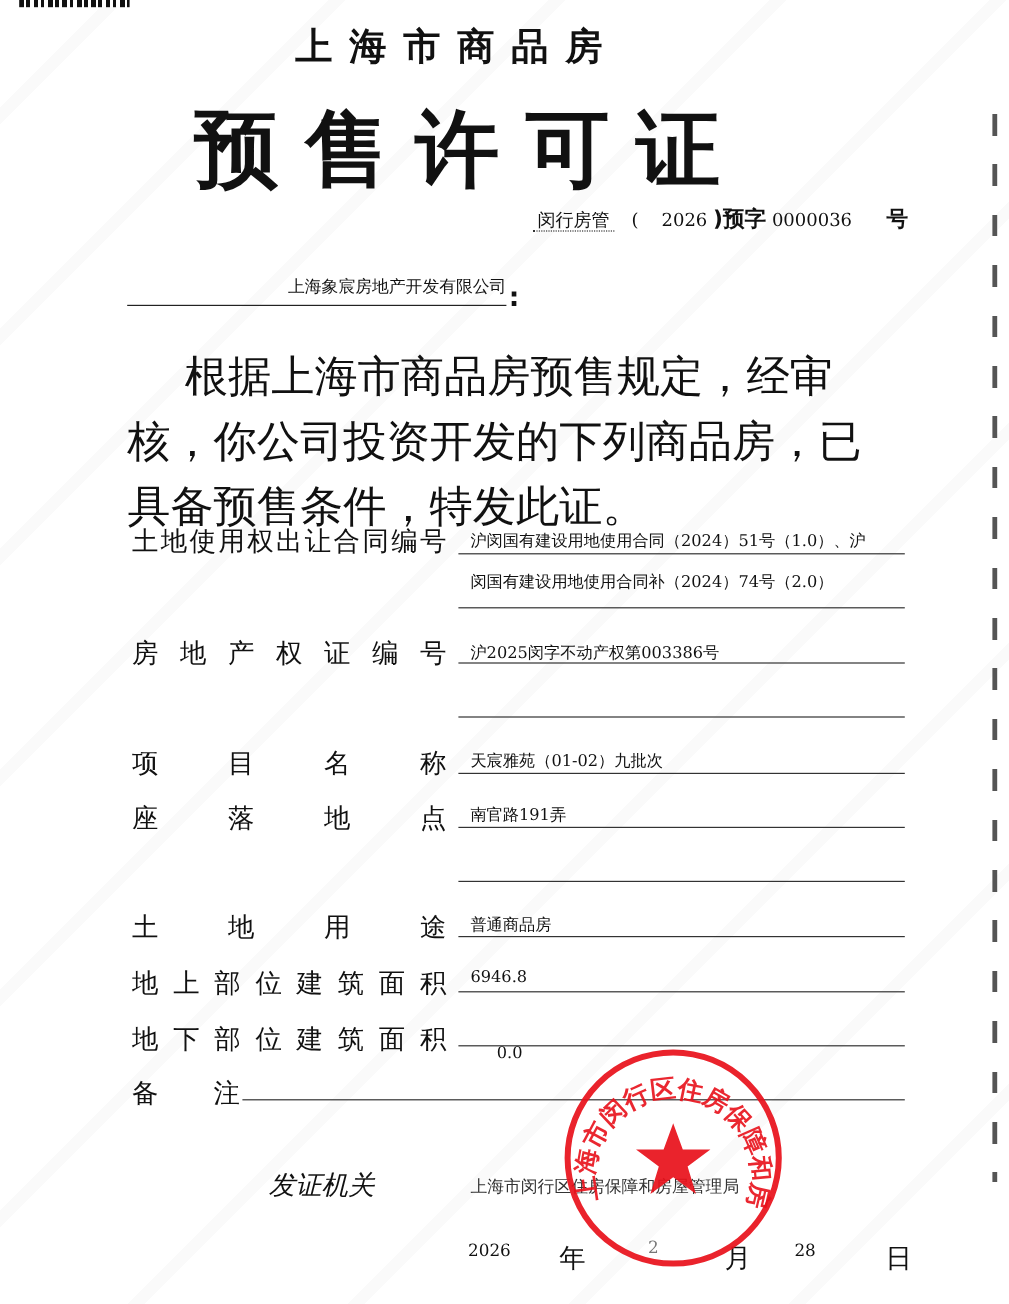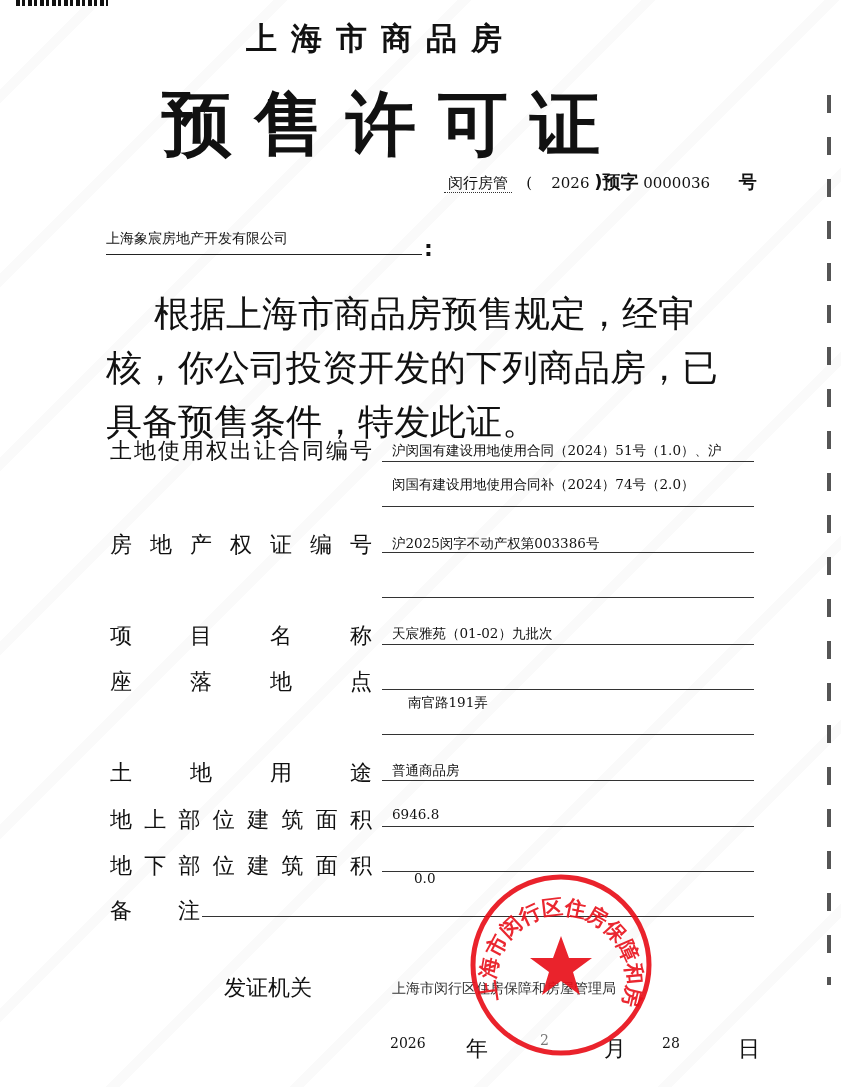--- a/index.html
+++ b/index.html
@@ -22,31 +22,31 @@
       left:246px; top:18px; font-family:"DejaVu Sans", sans-serif; font-weight:bold;
       font-size:31px; letter-spacing:14px;
     }
     .title2 {
       left:162px; top:78px; font-family:"DejaVu Sans", sans-serif;
       font-size:70px; letter-spacing:22px; font-weight:bold;
     }
     .num-line { top:170px; left:412px; font-size:15px;margin-left:32px; }
     .dotted { border-bottom:1px dotted #333; padding:0 4px; }
     .num-line .bold { font-family:"DejaVu Sans", sans-serif; font-size:18px; font-weight:bold; }
-    .company { left:106px; top:230px; width:316px; border-bottom:1.5px solid #222; text-align:left; font-size:14px; padding-bottom:6px; }
+    .company { left:106px; top:230px; width:316px; border-bottom:1.5px solid #222; text-align:right; font-size:14px; padding-bottom:6px; }
     .colon { left:424px; top:236px; font-size:22px; font-weight:bold; font-family:"DejaVu Sans", sans-serif; }
     .para { left:106px; top:290px; width:640px; font-family:Liberation Mono, monospace; font-size:36px; line-height:54px; white-space:normal; }
     .para .indent { display:inline-block; width:48px; }
     .label {
       position:absolute; left:110px; width:262px; font-family:"DejaVu Sans", sans-serif;
       font-size:22px; display:flex; justify-content:space-between;
     }
     .uline { position:absolute; left:382px; width:372px; border-bottom:1.5px solid #333; }
     .val { position:absolute; left:392px; font-size:13.5px; white-space:nowrap; }
-    .issuer-label { left:224px; top:973px; font-family:"DejaVu Sans", sans-serif; font-size:22px; }
+    .issuer-label { left:224px; top:973px; font-family:"DejaVu Sans", sans-serif; font-size:22px;font-style:italic; }
     .issuer { left:392px; top:980px; font-size:14px; color:#333; }
     .date { top:1035px; font-size:14px; }
     .date-unit { top:1034px; font-size:22px; font-family:"DejaVu Sans", sans-serif; }
     .marks { position:absolute; left:827px; top:95px; width:4px; height:890px;
       background: repeating-linear-gradient(180deg,#555 0 18px, transparent 18px 42px); }
     .seal { position:absolute; left:468px; top:872px; width:186px; height:186px; }
   </style>
 </head>
 <body>
 
@@ -110,21 +110,21 @@
 </div>
 <div class="val" style="top:625px;">天宸雅苑（01-02）九批次</div>
 <div class="uline" style="top:644px;"></div>
 
 <div class="label" style="top:667px;">
   <span>座</span>
     <span>落</span>
     <span>地</span>
     <span>点</span>
 </div>
-<div class="val" style="top:694px;margin-left:16px;">南官路191弄</div>
+<div class="val" style="top:670px;">南官路191弄</div>
 <div class="uline" style="top:689px;"></div>
 <div class="uline" style="top:734px;"></div>
 
 <div class="label" style="top:758px;">
   <span>土</span>
     <span>地</span>
     <span>用</span>
     <span>途</span>
 </div>
 <div class="val" style="top:762px;">普通商品房</div>

